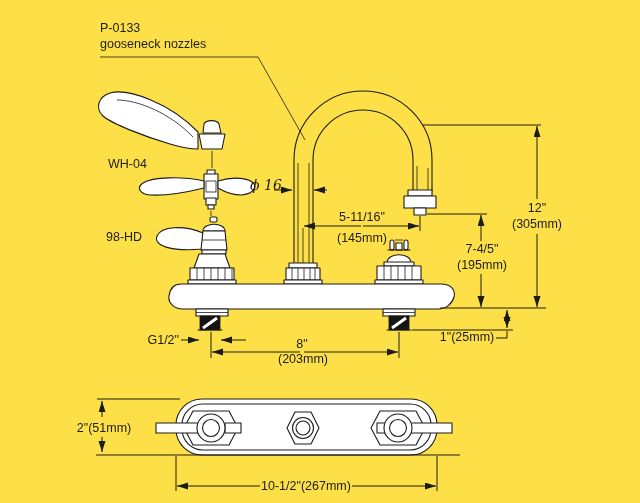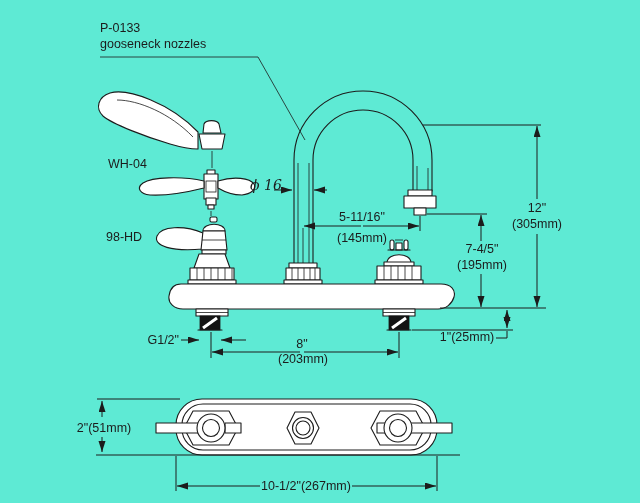--- a/index.html
+++ b/index.html
@@ -1,16 +1,16 @@
 <!DOCTYPE html>
 <html><head>
 <meta charset="utf-8">
 <style>
   html,body{margin:0;padding:0;background:#ffffff;}
-  .stage{position:relative;width:640px;height:503px;background:#5eead4;overflow:hidden;}
+  .stage{position:relative;width:640px;height:503px;background:#fde047;overflow:hidden;}
   svg{display:block;}
   .ln{stroke:#1c1c1c;stroke-width:1.1;fill:none;stroke-linecap:round;stroke-linejoin:round;}
   .lnf{stroke:#1c1c1c;stroke-width:1.1;fill:#ffffff;stroke-linejoin:round;}
   .dim{stroke:#1c1c1c;stroke-width:1;fill:none;}
   .thin{stroke:#1c1c1c;stroke-width:.8;fill:none;}
   .blk{fill:#141414;stroke:#141414;stroke-width:.8;}
   .wht{stroke:#ffffff;stroke-width:3;fill:none;}
   .t{font-family:"Liberation Sans","DejaVu Sans",sans-serif;font-size:12.5px;fill:#1c1c1c;}
   .ts{font-family:"DejaVu Serif","Liberation Serif",serif;font-style:italic;font-size:14px;fill:#1c1c1c;}
   .mid{text-anchor:middle;}

